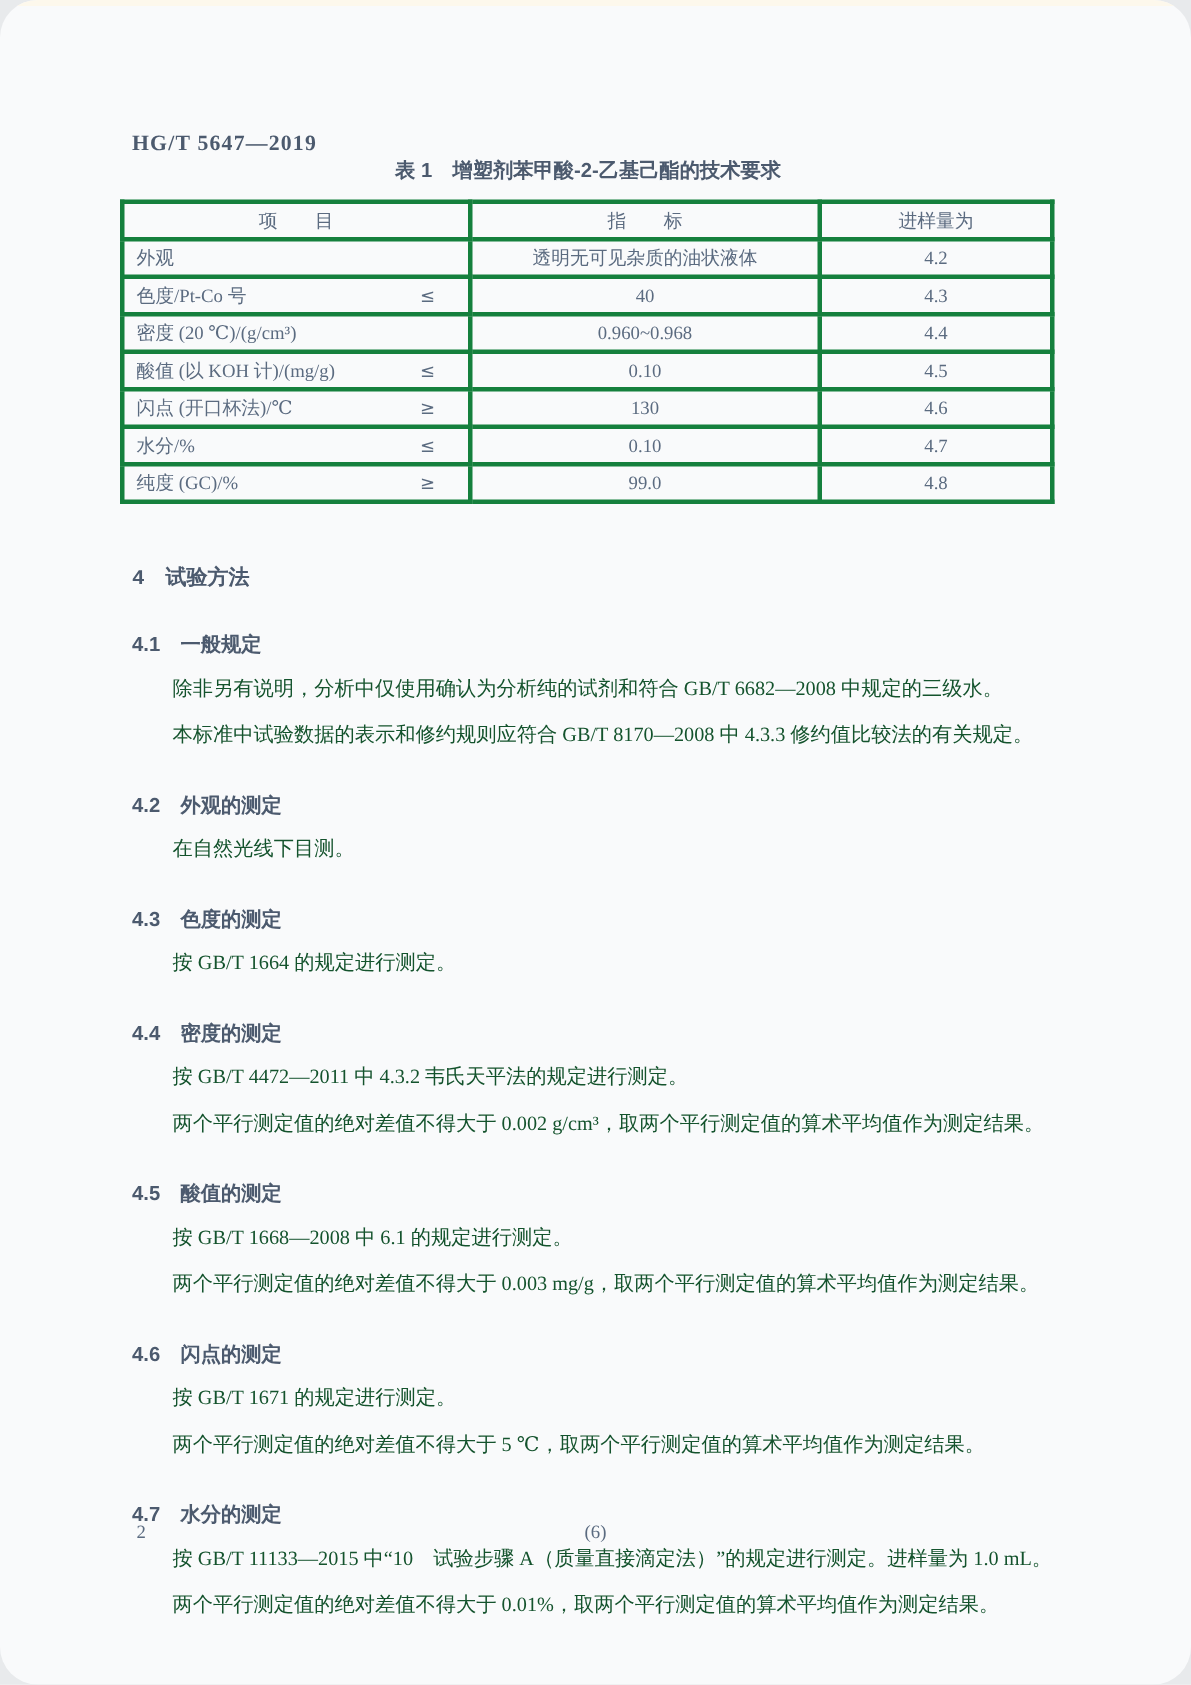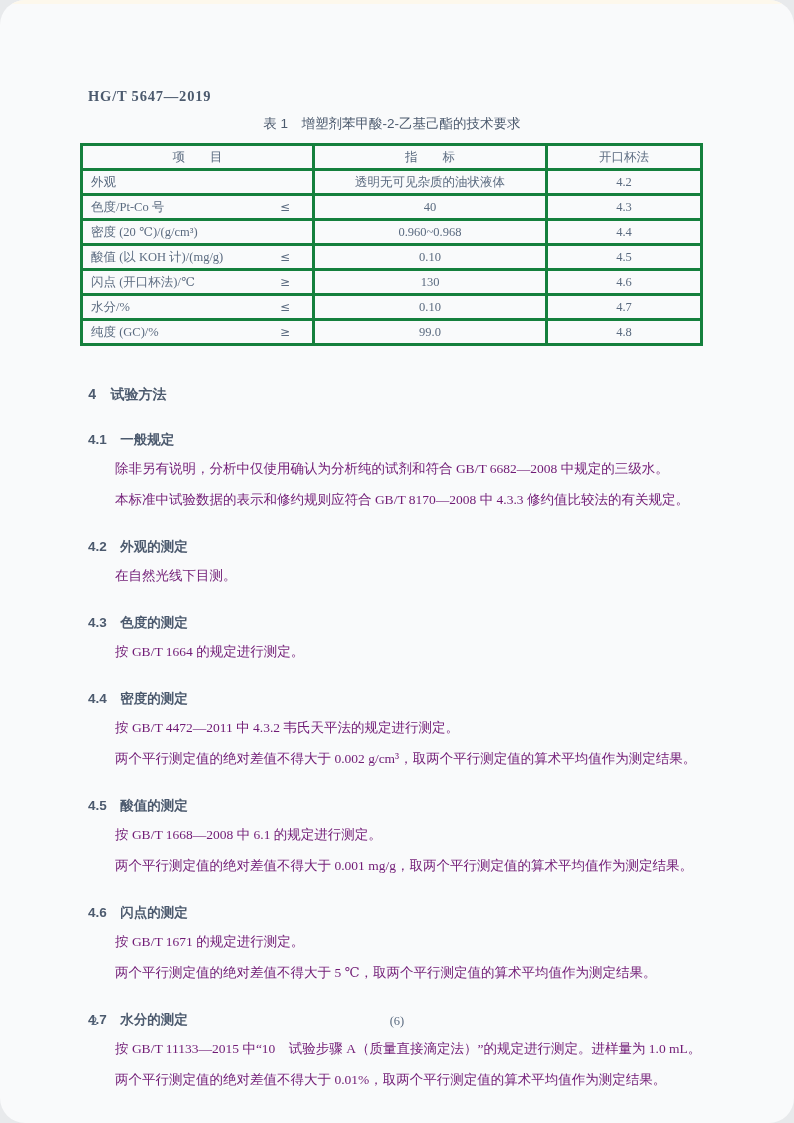--- a/index.html
+++ b/index.html
@@ -25,24 +25,24 @@
     width: 624px;
   }
   .doc-number {
     margin: 88px 0 0 8px;
     font-size: 14.5px;
     font-weight: bold;
     letter-spacing: 0.8px;
     color: #4c5a6e;
   }
   .table-title {
-    margin-top: 10px;
+    margin-top: 0;
     text-align: center;
     font-size: 13.5px;
-    font-weight: normal;
+    font-weight: bold;
     font-family: "Liberation Sans", "DejaVu Sans", sans-serif;
     color: #4c5a6e;
   }
   table.spec {
     margin-top: 10px;
     width: 620px;
     border-collapse: collapse;
     table-layout: fixed;
     font-size: 12.5px;
     color: #5b6b80;
@@ -76,21 +76,21 @@
     font-family: "Liberation Sans", "DejaVu Sans", sans-serif;
     color: #4c5a6e;
   }
   p.body {
     margin: 9px 0 0 8px;
     width: 616px;
     font-size: 13.5px;
     line-height: 22px;
     text-indent: 2em;
     text-align: justify;
-    color: #701a75;
+    color: #14532d;
   }
   .footer {
     position: absolute;
     top: 1014px;
     left: 0;
     width: 794px;
     font-size: 12.5px;
     color: #5b6b80;
   }
   .footer .page-no { position: absolute; left: 91px; top: 0; }
@@ -111,21 +111,21 @@
     <table class="spec">
       <colgroup>
           <col class="c-item">
           <col class="c-index">
           <col class="c-method">
         </colgroup>
       <thead>
         <tr>
           <th>项　　目</th>
           <th>指　　标</th>
-          <th>开口杯法</th>
+          <th>进样量为</th>
         </tr>
       </thead>
       <tbody>
         <tr>
           <td class="item-cell">
               <span class="item-flex">
                 <span>外观</span>
                 <span class="relation"></span>
               </span>
             </td>
@@ -206,21 +206,21 @@
 
     <div class="h2">4.3　色度的测定</div>
     <p class="body">按 GB/T 1664 的规定进行测定。</p>
 
     <div class="h2">4.4　密度的测定</div>
     <p class="body">按 GB/T 4472—2011 中 4.3.2 韦氏天平法的规定进行测定。</p>
     <p class="body">两个平行测定值的绝对差值不得大于 0.002 g/cm³，取两个平行测定值的算术平均值作为测定结果。</p>
 
     <div class="h2">4.5　酸值的测定</div>
     <p class="body">按 GB/T 1668—2008 中 6.1 的规定进行测定。</p>
-    <p class="body">两个平行测定值的绝对差值不得大于 0.001 mg/g，取两个平行测定值的算术平均值作为测定结果。</p>
+    <p class="body">两个平行测定值的绝对差值不得大于 0.003 mg/g，取两个平行测定值的算术平均值作为测定结果。</p>
 
     <div class="h2">4.6　闪点的测定</div>
     <p class="body">按 GB/T 1671 的规定进行测定。</p>
     <p class="body">两个平行测定值的绝对差值不得大于 5 ℃，取两个平行测定值的算术平均值作为测定结果。</p>
 
     <div class="h2">4.7　水分的测定</div>
     <p class="body">按 GB/T 11133—2015 中“10　试验步骤 A（质量直接滴定法）”的规定进行测定。进样量为 1.0 mL。</p>
     <p class="body">两个平行测定值的绝对差值不得大于 0.01%，取两个平行测定值的算术平均值作为测定结果。</p>
 
   </div>

